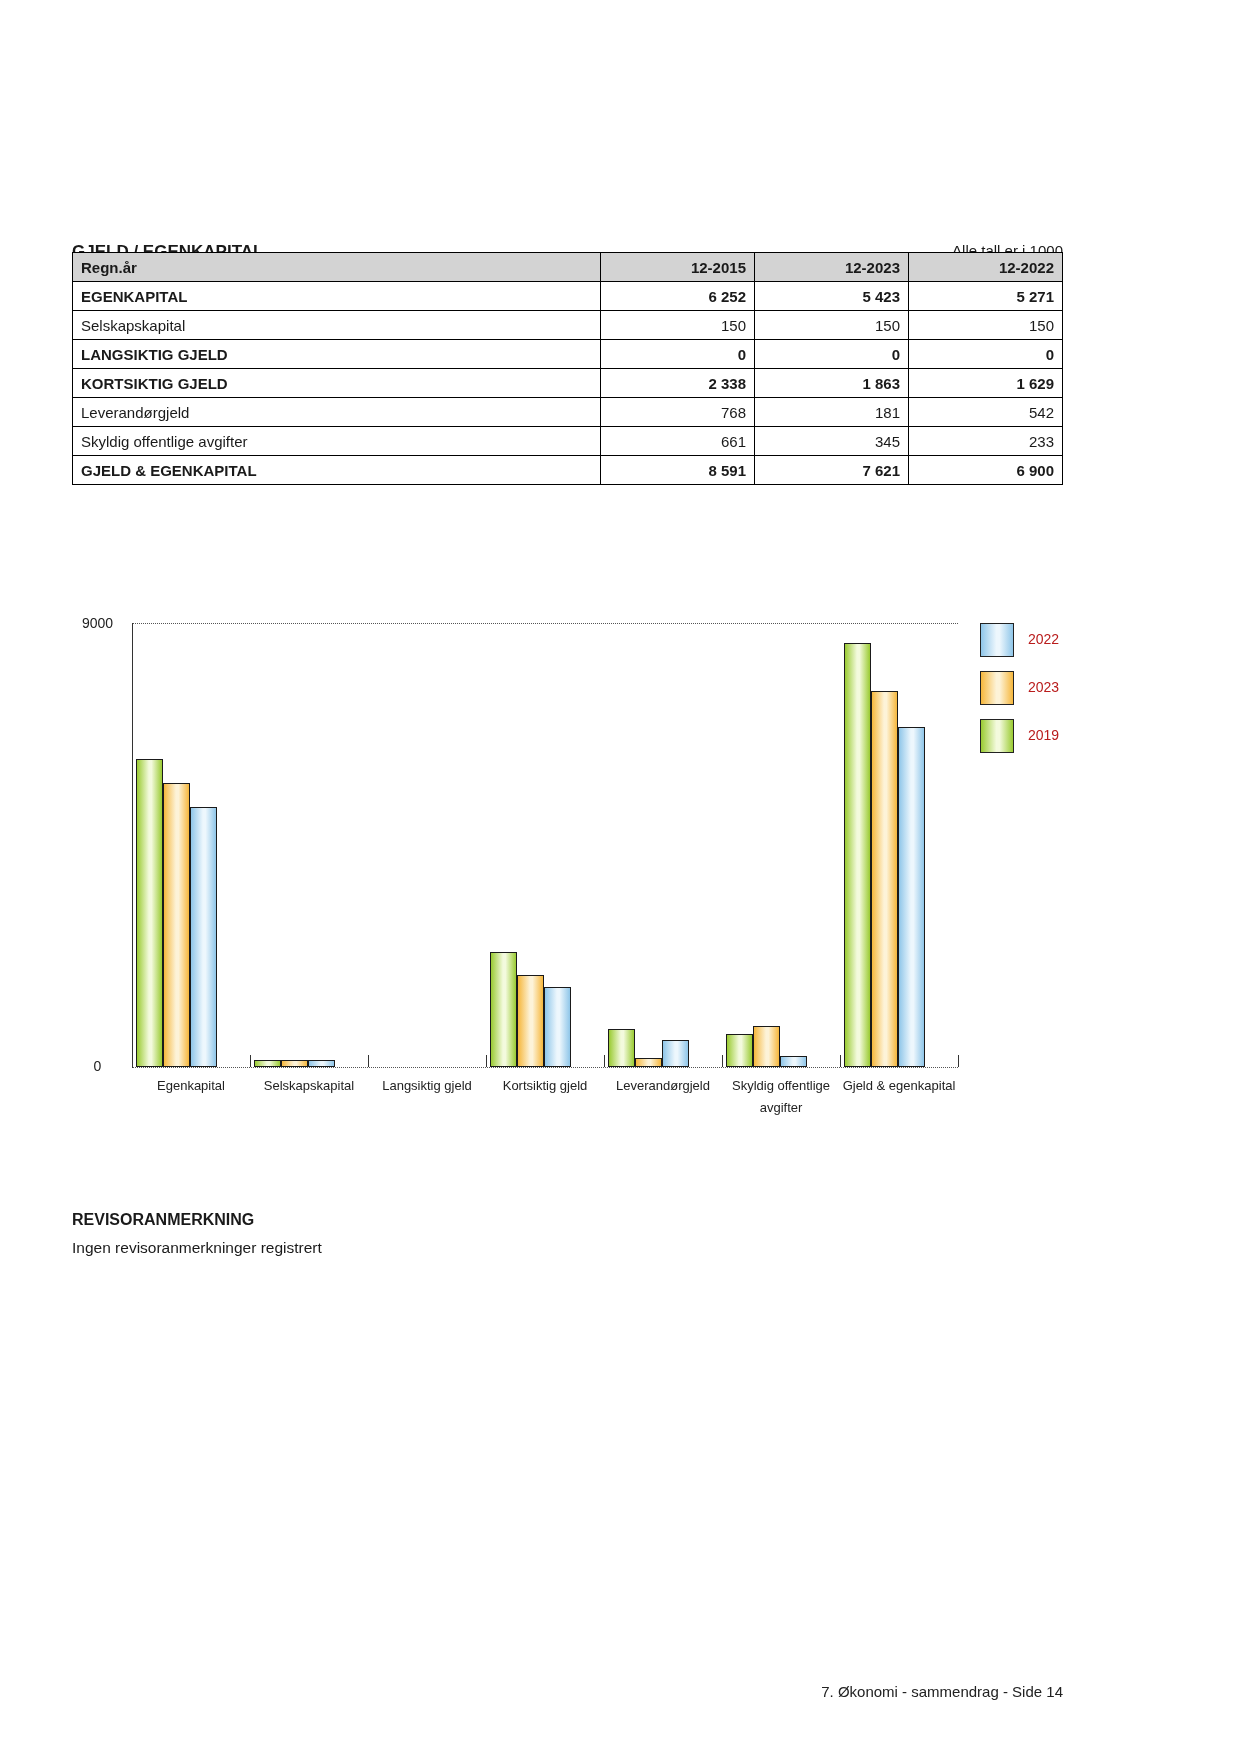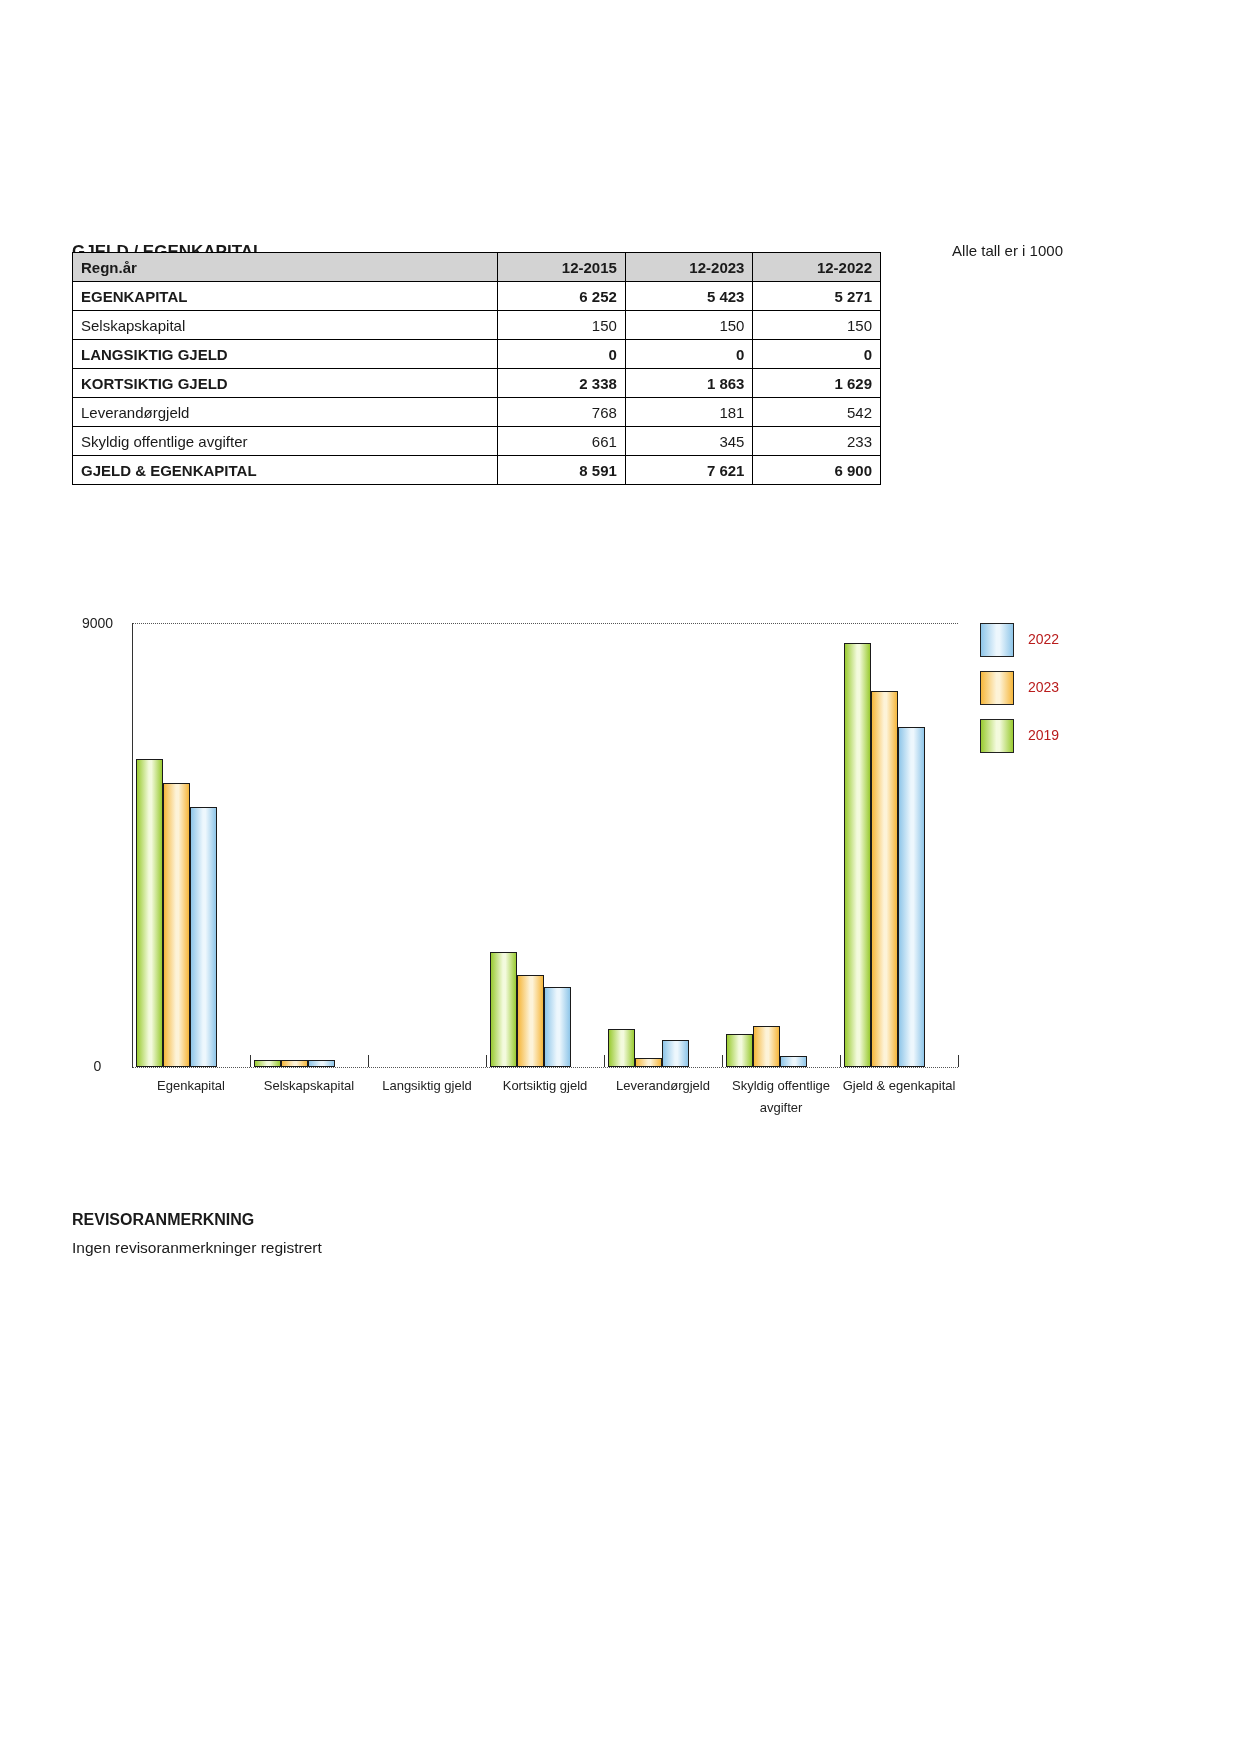--- a/index.html
+++ b/index.html
@@ -15,21 +15,21 @@
                display:inline-block; transform:translateY(3px); margin:0 1px; }
   .logo .p2 { color:#5aa7c7; }
 
   
   .section-head { position:absolute; left:72px; top:222px; width:991px;
                   display:flex; justify-content:space-between; align-items:flex-start;margin-top:20px; }
   .section-title { font-size:17px; font-weight:bold; }
   .section-note  { font-size:15px; }
 
   
-  table.fin { position:absolute; left:72px; top:252px; width:809px;
+  table.fin { position:absolute; left:72px; top:252px; width:991px;
               border-collapse:collapse; font-size:15px; }
   table.fin th, table.fin td { border:1px solid #000; padding:4px 8px; height:29px; }
   table.fin th { background:#d3d3d3; text-align:right; font-weight:bold; }
   table.fin th.lbl { text-align:left; }
   table.fin td { text-align:right; font-weight:normal; }
   table.fin td.lbl { text-align:left; width:528px; }
   table.fin tr.bold td { font-weight:bold; }
   table.fin col.c-val { width:154px; }
 
   
@@ -188,14 +188,15 @@
         <div class="legend-item">
           <div class="swatch" style="background: linear-gradient(90deg, rgb(154, 203, 50) 0%, rgb(243, 250, 221) 48%, rgb(243, 250, 221) 58%, rgb(154, 203, 50) 100%);"></div>
           <div class="legend-label">2019</div>
         </div>
       </div>
   </div>
 
   <div class="rev-head">REVISORANMERKNING</div>
   <div class="rev-body">Ingen revisoranmerkninger registrert</div>
 
+  <div class="footer">7. Økonomi - sammendrag - Side 14</div>
 
 </div>
 
 </body></html>

